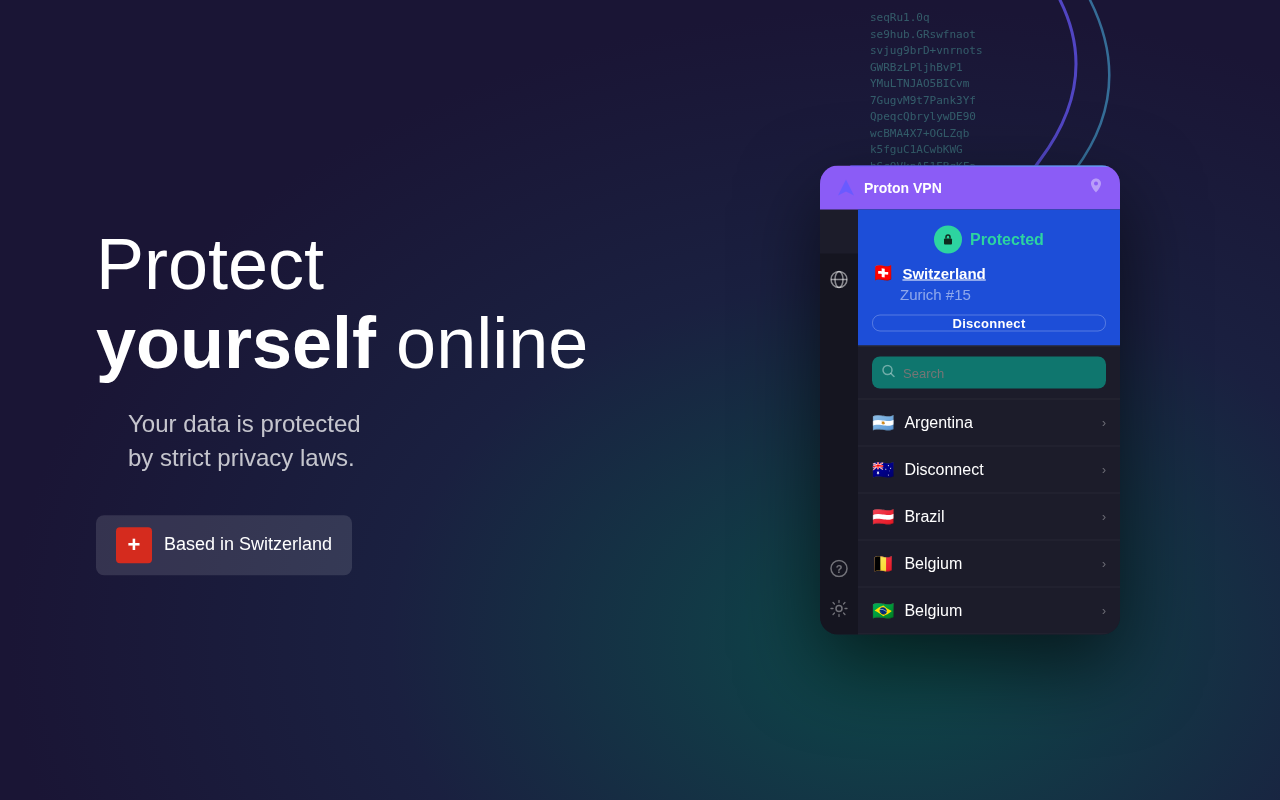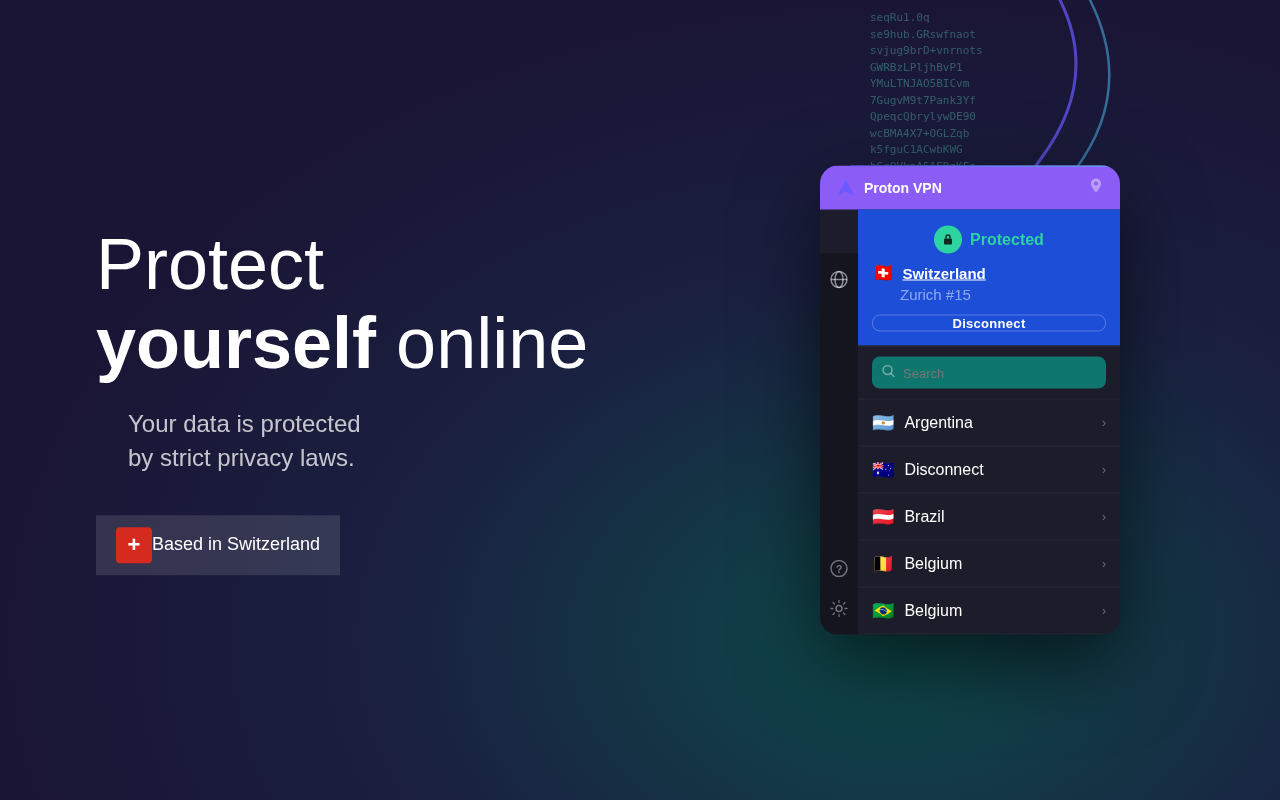--- a/index.html
+++ b/index.html
@@ -71,23 +71,23 @@
       color: rgba(255,255,255,0.75);
       font-weight: 400;
       line-height: 1.4;
       margin-bottom: 40px;
       margin-left: 32px;
     }
 
     .swiss-badge {
       display: inline-flex;
       align-items: center;
-      gap: 0;
+      gap: 12px;
       background: rgba(255,255,255,0.12);
-      border-radius: 0;
+      border-radius: 8px;
       padding: 12px 20px;
     }
 
     .swiss-flag {
       width: 36px;
       height: 36px;
       background: #d52b1e;
       border-radius: 4px;
       display: flex;
       align-items: center;

